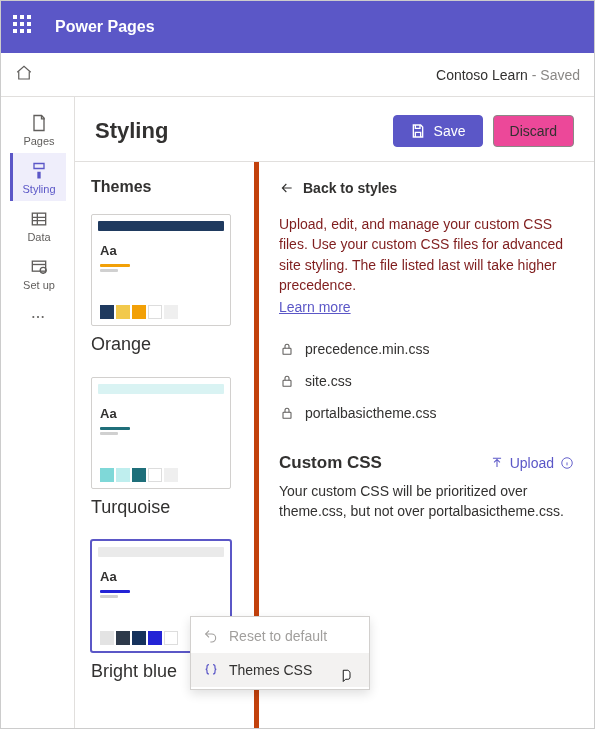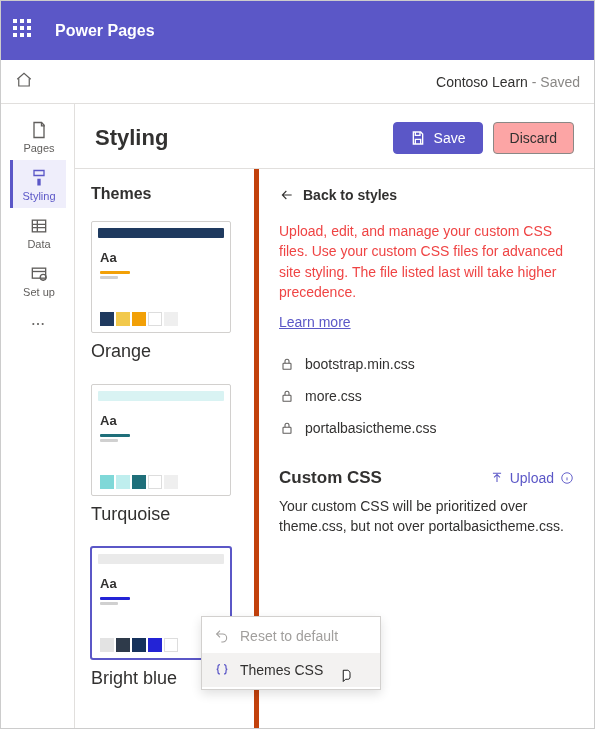--- a/index.html
+++ b/index.html
@@ -7,21 +7,21 @@
     font-family: "Segoe UI", -apple-system, BlinkMacSystemFont, sans-serif;
     font-size: 14px;
     color: #323130;
     width: 595px;
     height: 729px;
     overflow: hidden;
     border: 1px solid #ccc;
   }
   
   .app-header {
-    height: 59px;
+    height: 52px;
     background: #5b57c7;
     color: #fff;
     display: flex;
     align-items: center;
     padding: 0 12px;
   }
   .waffle {
     width: 24px; height: 24px;
     display: grid;
     grid-template-columns: repeat(3,4px);
@@ -108,21 +108,21 @@
     align-items:center;
     gap:8px;
   }
   .btn-primary {
     background:#5b57c7;
     color:#fff;
     border:1px solid #5b57c7;
     margin-right:10px;
   }
   .btn-secondary {
-    background:#fca5a5;
+    background:#ec4899;
     color:#323130;
     border:1px solid #8a8886;
   }
 
   
   .body {
     flex:1;
     display:flex;
     min-height:0;
   }
@@ -164,34 +164,34 @@
   .theme-row .theme-name{ margin-top:0; flex:1;}
   .theme-more { color:#605e5c; padding:2px 4px; cursor:pointer;}
 
   
   .details {
     flex:1;
     padding: 18px 20px 20px 20px;
     overflow:auto;
   }
   .back-link { color:#323130; display:inline-flex; align-items:center; gap:8px; cursor:pointer; margin-bottom:18px;font-weight:bold;}
-  .desc { color:#ef4444; line-height:1.45; margin-bottom:12px;}
+  .desc { color:#7f1d1d; line-height:1.45; margin-bottom:4px;}
   .learn { color:#5b57c7; text-decoration:underline; cursor:pointer; display:inline-block; margin-bottom:18px;}
   .file { display:flex; align-items:center; gap:10px; color:#323130; padding:8px 0;}
   .file svg{ color:#605e5c;}
 
   .section-row { display:flex; align-items:center; margin:24px 0 8px;}
   .section-title { font-size:17px; font-weight:600; flex:1;}
   .upload-link { color:#5b57c7; display:inline-flex; align-items:center; gap:6px; cursor:pointer;}
   .desc2 { color:#323130; line-height:1.45;}
 
   
   .context-menu {
     position: absolute;
-    left: 201px;
+    left: 190px;
     top: 616px;
     width: 180px;
     background:#fff;
     border:1px solid #d2d0ce;
     box-shadow:0 4px 10px rgba(0,0,0,.12);
     z-index: 50;
     padding:2px 0;
   }
   .menu-item {
     display:flex;
@@ -377,28 +377,28 @@
           <span>Back to styles</span>
         </div>
         <p class="desc">Upload, edit, and manage your custom CSS files. Use your custom CSS files for advanced site styling. The file listed last will take higher precedence.</p>
         <a class="learn">Learn more</a>
 
         <div class="file">
           <svg width="16" height="16" viewBox="0 0 24 24" fill="none" stroke="currentColor" stroke-width="1.6">
               <rect x="6" y="11" width="12" height="9" rx="1"></rect>
               <path d="M9 11V8a3 3 0 0 1 6 0v3"></path>
             </svg>
-          <span>bootstrap.min.css</span>
+          <span>precedence.min.css</span>
         </div>
         <div class="file">
           <svg width="16" height="16" viewBox="0 0 24 24" fill="none" stroke="currentColor" stroke-width="1.6">
               <rect x="6" y="11" width="12" height="9" rx="1"></rect>
               <path d="M9 11V8a3 3 0 0 1 6 0v3"></path>
             </svg>
-          <span>more.css</span>
+          <span>site.css</span>
         </div>
         <div class="file">
           <svg width="16" height="16" viewBox="0 0 24 24" fill="none" stroke="currentColor" stroke-width="1.6">
               <rect x="6" y="11" width="12" height="9" rx="1"></rect>
               <path d="M9 11V8a3 3 0 0 1 6 0v3"></path>
             </svg>
           <span>portalbasictheme.css</span>
         </div>
 
         <div class="section-row">

